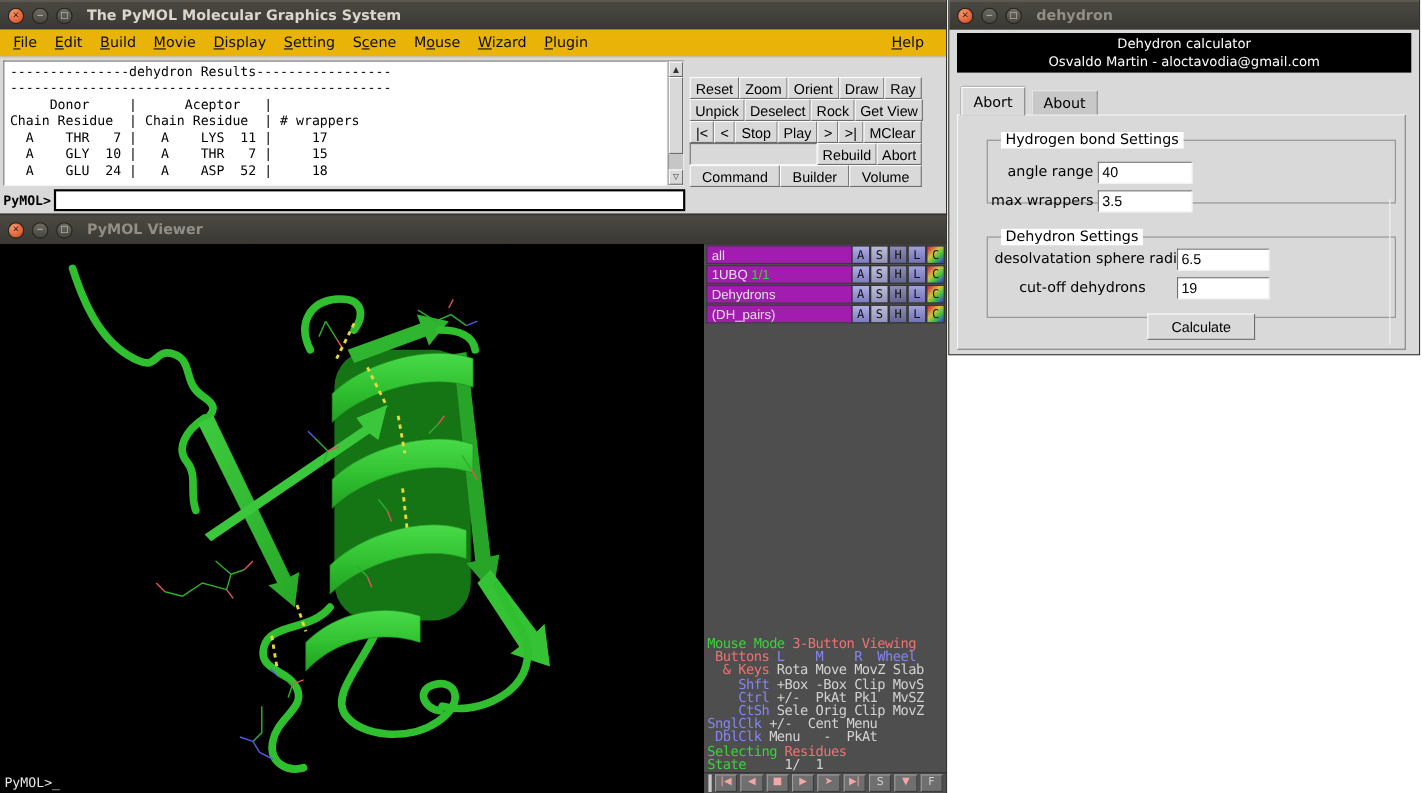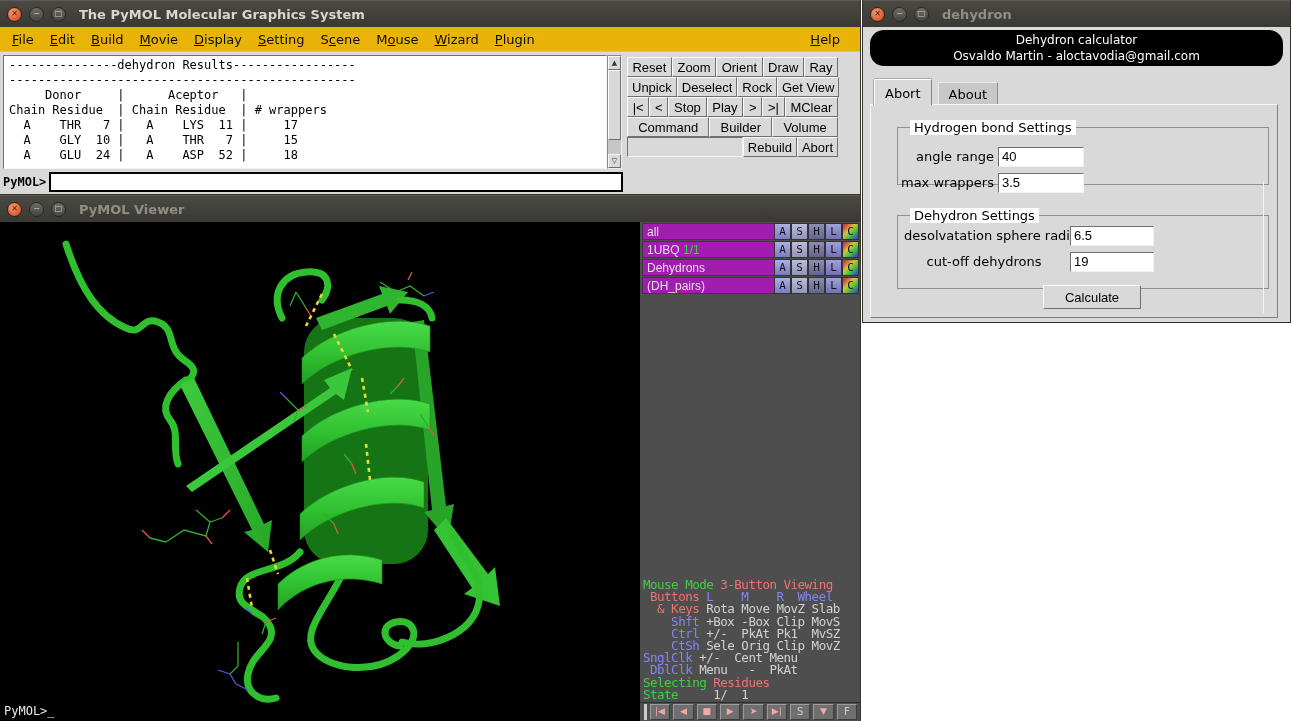--- a/index.html
+++ b/index.html
@@ -27,21 +27,21 @@
     line-height:15px;color:#000;white-space:pre;}
   
   .tkscroll{position:absolute;left:607px;top:3px;width:15px;height:114px;background:#c6c6c6;
     box-sizing:border-box;border:1px solid;border-color:#8a8a8a #eee #eee #8a8a8a;}
   .sb-btn{height:14px;background:#d9d9d9;border:1px solid;border-color:#fbfbfb #6f6f6f #6f6f6f #fbfbfb;
     box-sizing:border-box;font-size:7px;text-align:center;line-height:12px;color:#333;}
   .sb-thumb{position:absolute;left:0;right:0;top:14px;height:70px;background:#d9d9d9;border:1px solid;
     border-color:#fbfbfb #6f6f6f #6f6f6f #fbfbfb;box-sizing:border-box;}
   .sb-down{position:absolute;bottom:0;left:0;right:0;}
   
-  #ctl-panel{position:absolute;left:627px;top:5px;width:211px;}
+  #ctl-panel{position:absolute;left:627px;top:18px;width:211px;}
   .ctl-row{display:flex;height:20px;}
   .tk-btn{flex:1 1 auto;background:#d9d9d9;border:1px solid;border-color:#fcfcfc #6e6e6e #6e6e6e #fcfcfc;
     font-family:"Liberation Sans",sans-serif;font-size:13px;color:#000;text-align:center;line-height:17px;
     box-sizing:border-box;white-space:pre;padding:0 4px;cursor:default;}
   .tk-btn.small{flex:0 0 auto;}
   #progress-cell{flex:1 1 auto;background:#d9d9d9;border:1px solid;border-color:#707070 #f2f2f2 #f2f2f2 #707070;box-sizing:border-box;}
   
   #prompt-row{position:absolute;left:3px;top:119px;height:22px;display:flex;align-items:center;width:620px;}
   #prompt-label{font-family:"DejaVu Sans Mono",monospace;font-size:12px;font-weight:bold;color:#000;margin-right:3px;}
   #command-input{flex:1;height:20px;background:#fff;border:2px solid #000;box-sizing:border-box;
@@ -73,21 +73,21 @@
     align-items:center;padding-left:4px;border-top:1px solid #2e2e2e;box-sizing:border-box;}
   .pb-btn{width:21px;height:16px;margin-right:3px;background:#6f6f6f;border:1px solid;
     border-color:#9d9d9d #3c3c3c #3c3c3c #9d9d9d;box-sizing:border-box;text-align:center;
     font-size:9px;line-height:13px;color:#f4a7a7;}
   .pb-btn.graytxt{color:#cfcfcf;font-size:10px;}
   #playbar-grip{width:3px;height:16px;background:#c9c9c9;margin-right:3px;}
 
   
   #dehydron-window{left:863px;top:0;width:427px;height:322px;background:#d9d9d9;}
   #banner{margin:3px 7px 0 7px;background:#000;color:#fff;text-align:center;font-size:12px;
-    line-height:16px;padding:2px 0;border-radius:14px;}
+    line-height:16px;padding:2px 0;}
   #tabs-row{display:flex;margin:13px 0 0 11px;height:25px;align-items:flex-end;position:relative;z-index:2;}
   .tab{font-size:13px;color:#000;background:#d9d9d9;border:1px solid #9a9a9a;border-bottom:none;
     padding:4px 10px 4px 10px;box-sizing:border-box;}
   .tab.active{background:#d9d9d9;border-color:#fff #888 #d9d9d9 #fff;box-shadow:0 -1px 0 #aaa, -1px 0 0 #aaa;
     padding-top:6px;position:relative;top:1px;}
   .tab.inactive{background:#c8c8c8;margin-left:6px;border-color:#e8e8e8 #8d8d8d #8d8d8d #e8e8e8;height:22px;}
   #notebook-pane{position:relative;margin:0 12px 0 7px;height:214px;background:#d9d9d9;
     border:1px solid;border-color:#f6f6f6 #808080 #808080 #f6f6f6;box-sizing:border-box;}
   .group{position:absolute;left:26px;width:372px;border:1px solid #8f8f8f;box-sizing:border-box;}
   .group-title{position:absolute;top:-8px;left:12px;background:#ffffff;padding:0 4px;font-size:13px;color:#000;}
@@ -155,30 +155,30 @@
         </div>
       <div class="ctl-row" id="ctl-row-2">
           <button class="tk-btn">|&lt;</button>
           <button class="tk-btn">&lt;</button>
           <button class="tk-btn">Stop</button>
           <button class="tk-btn">Play</button>
           <button class="tk-btn">&gt;</button>
           <button class="tk-btn">&gt;|</button>
           <button class="tk-btn">MClear</button>
         </div>
+      <div class="ctl-row" id="ctl-row-4">
+        <div id="progress-cell"></div>
+        <button class="tk-btn small">Rebuild</button>
+        <button class="tk-btn small">Abort</button>
+      </div>
       <div class="ctl-row" id="ctl-row-3">
           <button class="tk-btn">Command</button>
           <button class="tk-btn">Builder</button>
           <button class="tk-btn">Volume</button>
         </div>
-      <div class="ctl-row" id="ctl-row-4">
-        <div id="progress-cell"></div>
-        <button class="tk-btn small">Rebuild</button>
-        <button class="tk-btn small">Abort</button>
-      </div>
     </div>
     <div id="prompt-row">
       <span id="prompt-label">PyMOL&gt;</span>
       <input id="command-input" value="" style="">
     </div>
   </div>
 </div>
 
 <div class="window dim" id="viewer-window">
   <div class="titlebar">

